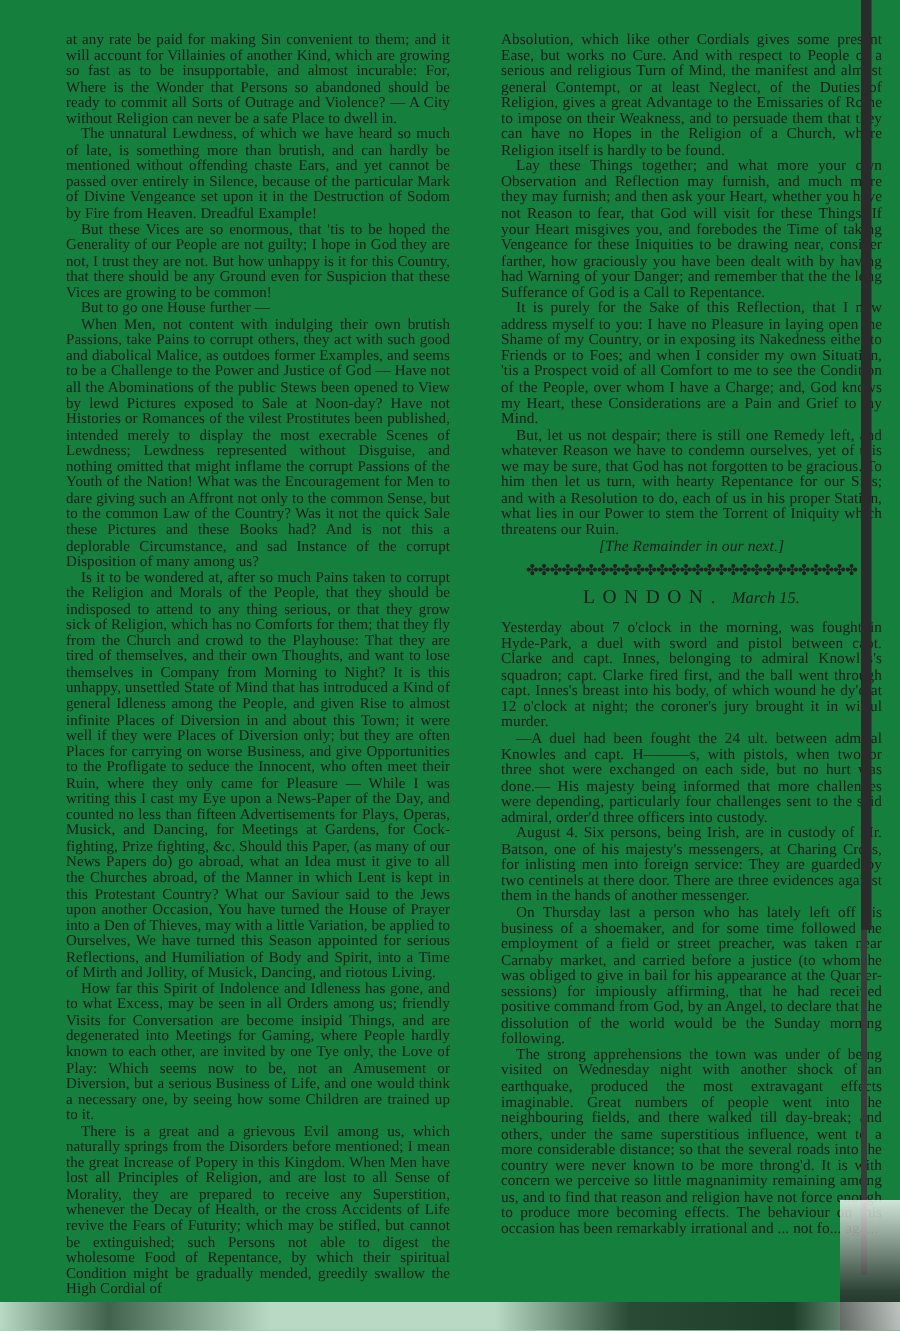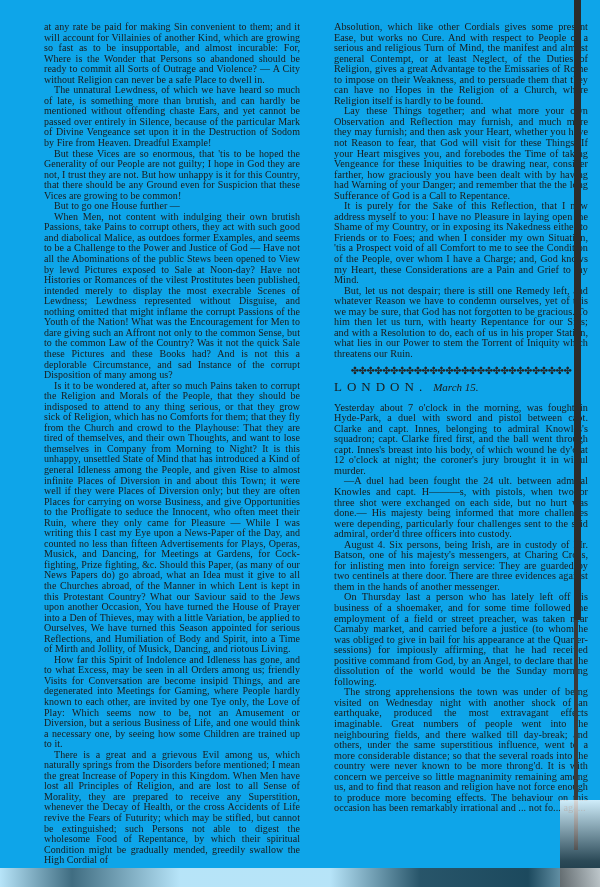--- a/index.html
+++ b/index.html
@@ -3,39 +3,39 @@
 <meta charset="utf-8">
 <style>
   html, body { margin: 0; padding: 0; background: #ffffff; }
   body {
     width: 600px; height: 887px; position: relative; overflow: hidden;
     font-family: "Liberation Serif", "DejaVu Serif", serif;
     color: #1a1a1a;
   }
   .page {
     position: absolute; left: 0; top: 0; width: 600px; height: 887px;
-    background: #0ea5e9;
+    background: #15803d;
   }
   .col {
     position: absolute; top: 22px;
     font-size: 10.4px; line-height: 10.55px;
     text-align: justify; letter-spacing: 0.05px;
   }
   .col-left { left: 44px; width: 256px; }
   .col-right { left: 334px; width: 254px; }
   .col p { margin: 0; text-indent: 10px; }
   .col p.noind { text-indent: 0; }
   i { font-style: italic; }
   .remainder { text-align: center; margin: 2px 0 4px 0; font-size: 10.4px; text-indent: 0 !important; }
   .ornament {
     display: block; text-align: center; font-size: 10px; letter-spacing: -0.5px;
     margin: 6px 0 6px 0; color: #222; white-space: nowrap; overflow: hidden;
   }
   .london {
-    font-size: 13px; letter-spacing: 5px; margin: 4px 0 10px 0;
+    text-align: center; font-size: 13px; letter-spacing: 5px; margin: 4px 0 10px 0;
   }
   .london .date { letter-spacing: 0; font-style: italic; font-size: 11px; margin-left: 6px; }
   .rule-right {
     position: absolute; left: 574px; top: 0; width: 7px; height: 620px; background: #2b2b2b;
   }
   .rule-right2 {
     position: absolute; left: 574px; top: 620px; width: 4px; height: 230px; background: #3a3a3a;
   }
   .bottom-smudge {
     position: absolute; left: 0; top: 868px; width: 600px; height: 19px;
@@ -61,20 +61,21 @@
     <p>Is it to be wondered at, after so much Pains taken to corrupt the Religion and Morals of the People, that they should be indisposed to attend to any thing serious, or that they grow sick of Religion, which has no Comforts for them; that they fly from the Church and crowd to the Playhouse: That they are tired of themselves, and their own Thoughts, and want to lose themselves in Company from Morning to Night? It is this unhappy, unsettled State of Mind that has introduced a Kind of general Idleness among the People, and given Rise to almost infinite Places of Diversion in and about this Town; it were well if they were Places of Diversion only; but they are often Places for carrying on worse Business, and give Opportunities to the Profligate to seduce the Innocent, who often meet their Ruin, where they only came for Pleasure — While I was writing this I cast my Eye upon a News-Paper of the Day, and counted no less than fifteen Advertisements for Plays, Operas, Musick, and Dancing, for Meetings at Gardens, for Cock-fighting, Prize fighting, &amp;c. Should this Paper, (as many of our News Papers do) go abroad, what an Idea must it give to all the Churches abroad, of the Manner in which Lent is kept in this Protestant Country? What our Saviour said to the Jews upon another Occasion, You have turned the House of Prayer into a Den of Thieves, may with a little Variation, be applied to Ourselves, We have turned this Season appointed for serious Reflections, and Humiliation of Body and Spirit, into a Time of Mirth and Jollity, of Musick, Dancing, and riotous Living.</p>
     <p>How far this Spirit of Indolence and Idleness has gone, and to what Excess, may be seen in all Orders among us; friendly Visits for Conversation are become insipid Things, and are degenerated into Meetings for Gaming, where People hardly known to each other, are invited by one Tye only, the Love of Play: Which seems now to be, not an Amusement or Diversion, but a serious Business of Life, and one would think a necessary one, by seeing how some Children are trained up to it.</p>
     <p>There is a great and a grievous Evil among us, which naturally springs from the Disorders before mentioned; I mean the great Increase of Popery in this Kingdom. When Men have lost all Principles of Religion, and are lost to all Sense of Morality, they are prepared to receive any Superstition, whenever the Decay of Health, or the cross Accidents of Life revive the Fears of Futurity; which may be stifled, but cannot be extinguished; such Persons not able to digest the wholesome Food of Repentance, by which their spiritual Condition might be gradually mended, greedily swallow the High Cordial of</p>
   </div>
 
   <div class="col col-right" style="font-size: 10.2px;">
     <p class="noind">Absolution, which like other Cordials gives some present Ease, but works no Cure. And with respect to People of a serious and religious Turn of Mind, the manifest and almost general Contempt, or at least Neglect, of the Duties of Religion, gives a great Advantage to the Emissaries of Rome to impose on their Weakness, and to persuade them that they can have no Hopes in the Religion of a Church, where Religion itself is hardly to be found.</p>
     <p>Lay these Things together; and what more your own Observation and Reflection may furnish, and much more they may furnish; and then ask your Heart, whether you have not Reason to fear, that God will visit for these Things. If your Heart misgives you, and forebodes the Time of taking Vengeance for these Iniquities to be drawing near, consider farther, how graciously you have been dealt with by having had Warning of your Danger; and remember that the the long Sufferance of God is a Call to Repentance.</p>
     <p>It is purely for the Sake of this Reflection, that I now address myself to you: I have no Pleasure in laying open the Shame of my Country, or in exposing its Nakedness either to Friends or to Foes; and when I consider my own Situation, 'tis a Prospect void of all Comfort to me to see the Condition of the People, over whom I have a Charge; and, God knows my Heart, these Considerations are a Pain and Grief to my Mind.</p>
     <p>But, let us not despair; there is still one Remedy left, and whatever Reason we have to condemn ourselves, yet of this we may be sure, that God has not forgotten to be gracious. To him then let us turn, with hearty Repentance for our Sins; and with a Resolution to do, each of us in his proper Station, what lies in our Power to stem the Torrent of Iniquity which threatens our Ruin.</p>
+    <p class="remainder"><i>[The Remainder in our next.]</i></p>
 
     <div class="ornament">✤✤✤✤✤✤✤✤✤✤✤✤✤✤✤✤✤✤✤✤✤✤✤✤✤✤✤✤</div>
 
     <div class="london">
       <span>LONDON.</span><span class="date">March 15.</span>
     </div>
 
     <p class="noind">Yesterday about 7 o'clock in the morning, was fought in Hyde-Park, a duel with sword and pistol between capt. Clarke and capt. Innes, belonging to admiral Knowles's squadron; capt. Clarke fired first, and the ball went through capt. Innes's breast into his body, of which wound he dy'd at 12 o'clock at night; the coroner's jury brought it in wilful murder.</p>
     <p>—A duel had been fought the 24 ult. between admiral Knowles and capt. H———s, with pistols, when two or three shot were exchanged on each side, but no hurt was done.— His majesty being informed that more challenges were depending, particularly four challenges sent to the said admiral, order'd three officers into custody.</p>
     <p>August 4. Six persons, being Irish, are in custody of Mr. Batson, one of his majesty's messengers, at Charing Cross, for inlisting men into foreign service: They are guarded by two centinels at there door. There are three evidences against them in the hands of another messenger.</p>

